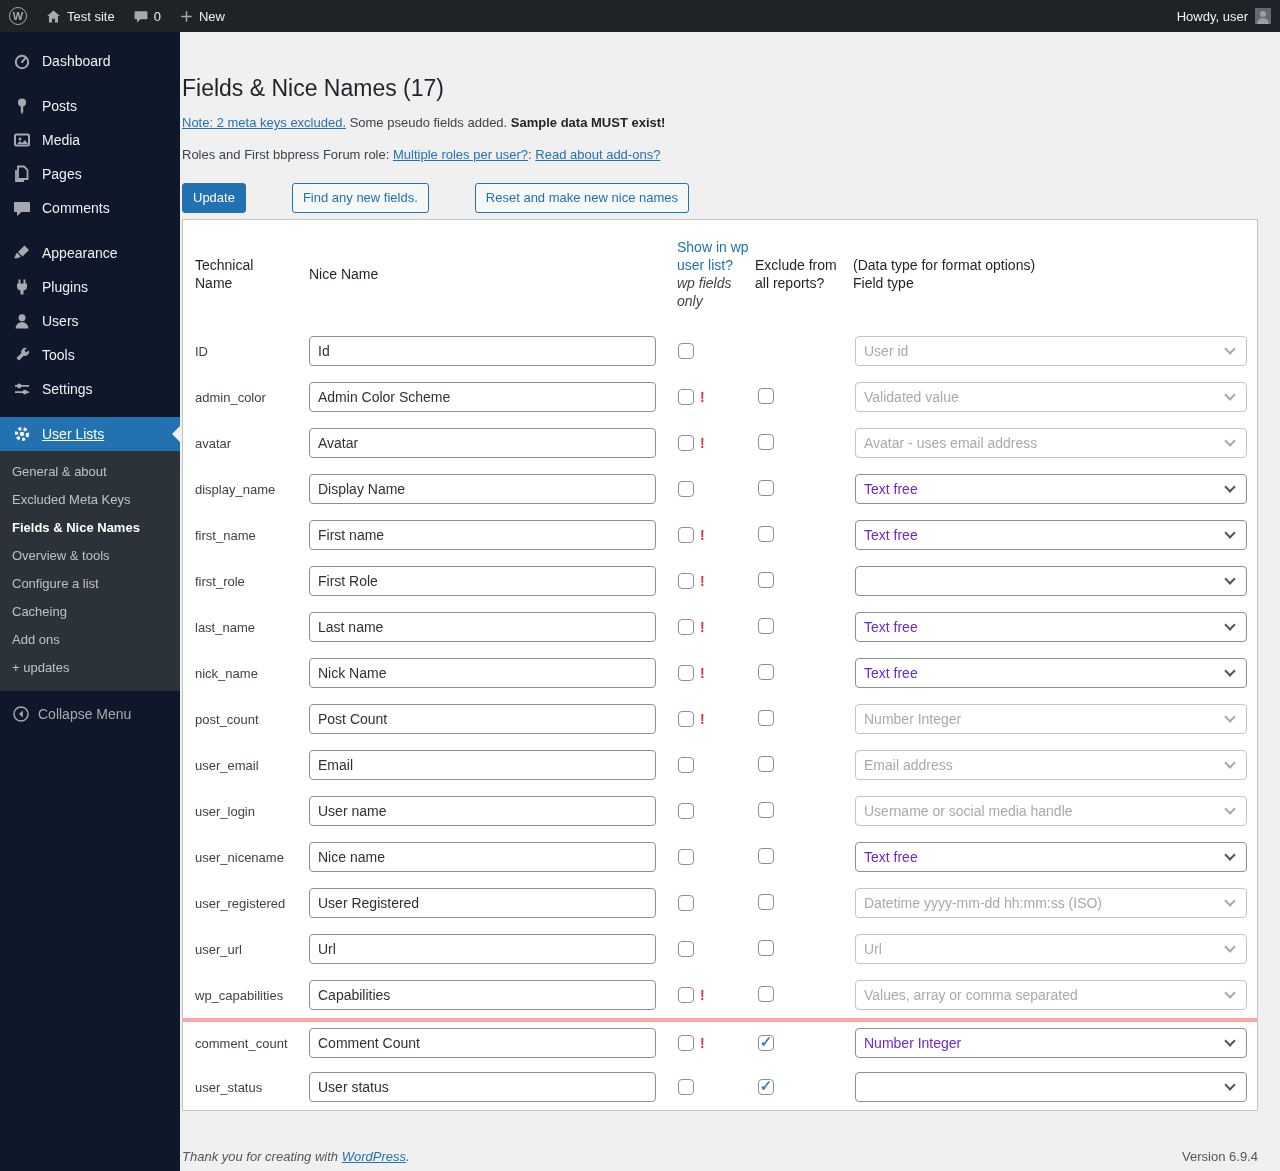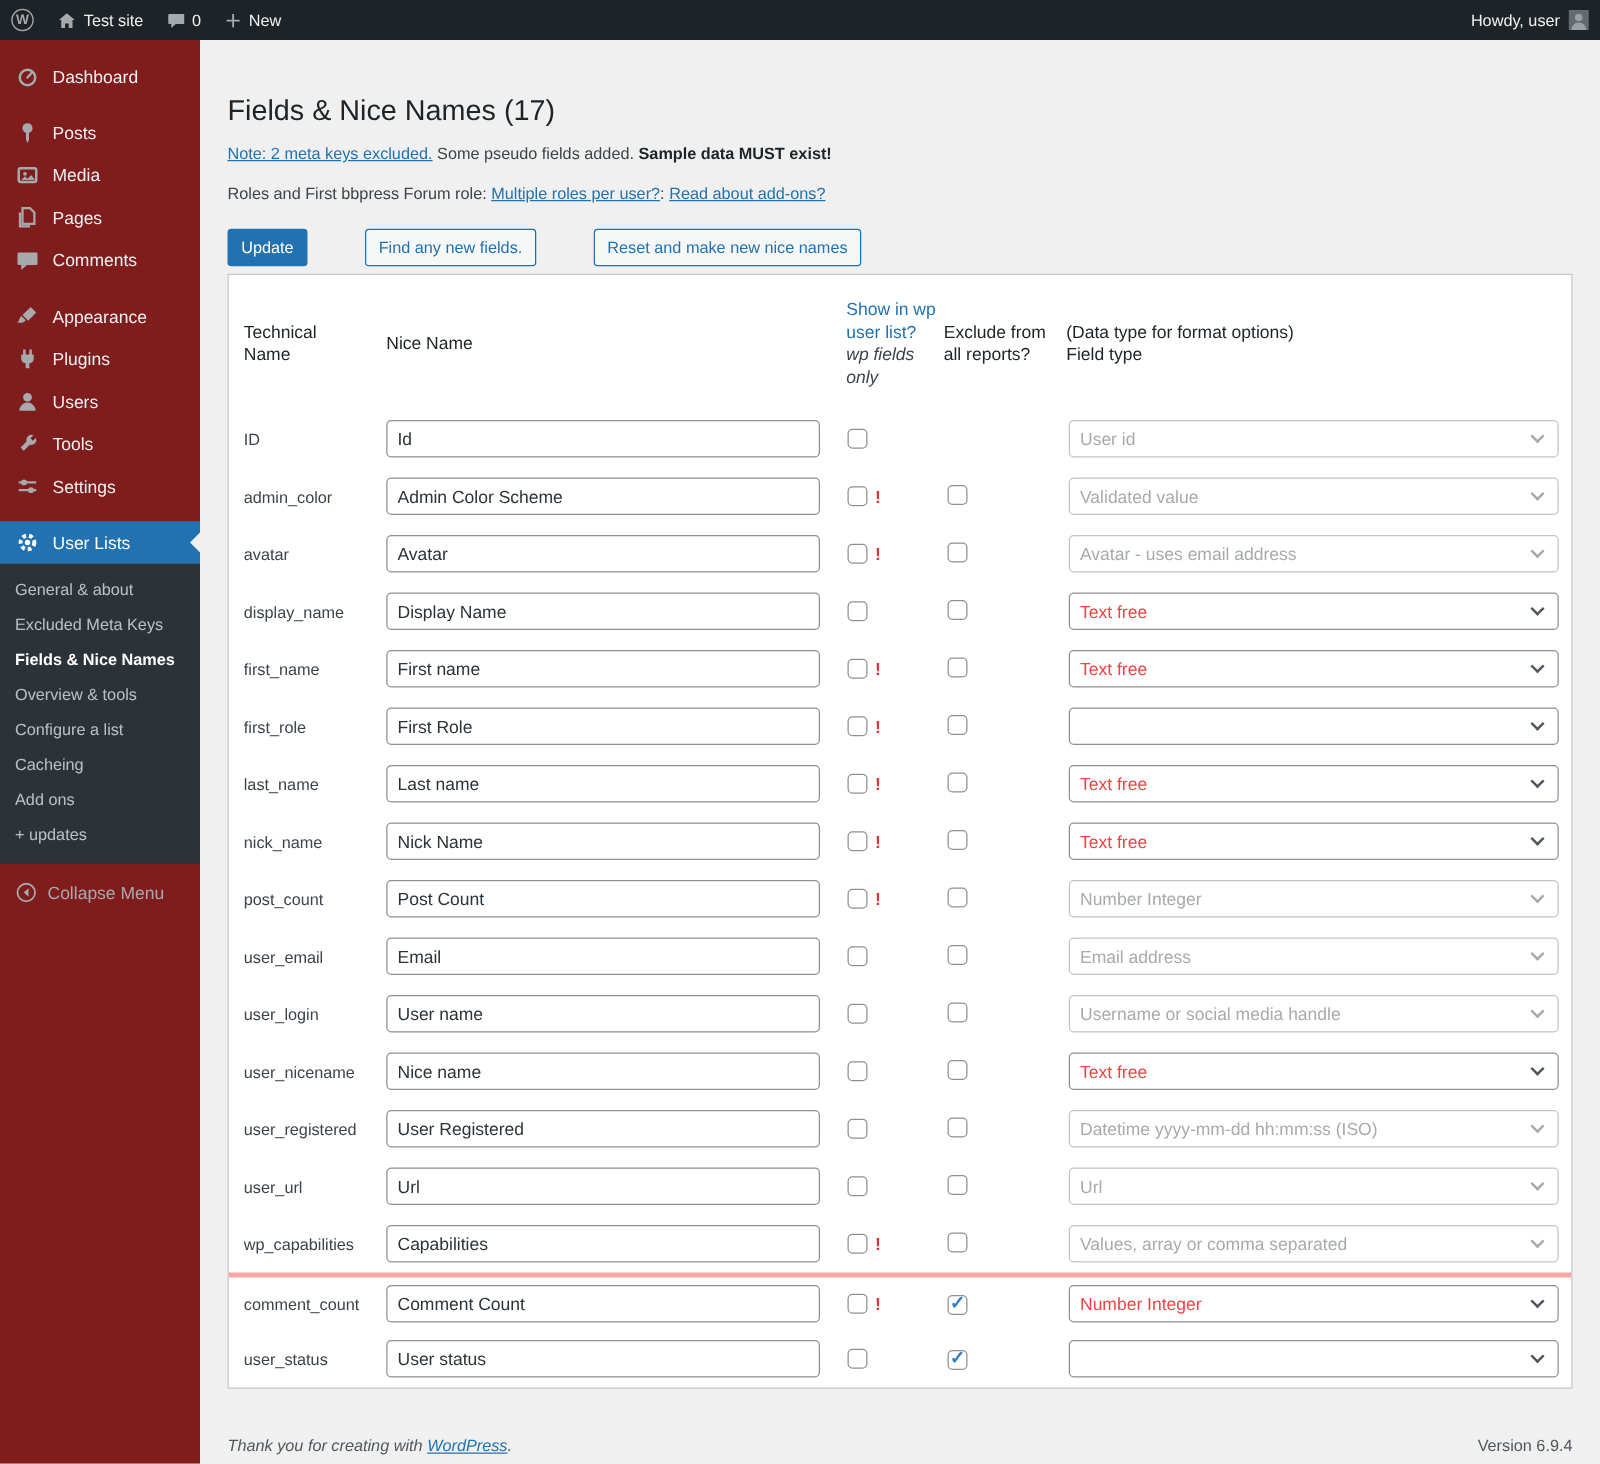--- a/index.html
+++ b/index.html
@@ -29,31 +29,31 @@
     display: inline-flex; align-items: center; justify-content: center;
     font-size: 11px; font-weight: 700; color: #a7aaad;
   }
   .ab-right { padding-right: 9px; gap: 7px; }
   .avatar {
     width: 16px; height: 16px; background: #50575e; display: inline-block; overflow: hidden;
   }
 
   
   .sidebar {
-    position: absolute; top: 32px; left: 0; width: 160px; height: calc(100% - 32px);
-    background: #7f1d1d; color: #f0f0f1; font-size: 14px;
+    position: absolute; top: 32px; left: 0; width: 180px; height: calc(100% - 32px);
+    background: #0f172a; color: #f0f0f1; font-size: 14px;
   }
   .menu { margin-top: 12px; }
   .menu-item {
     display: flex; align-items: center; gap: 10px;
     height: 34px; padding: 0 8px 0 12px; color: #f0f0f1; text-decoration: none;
   }
   .menu-item svg { color: #a7aaad; flex: 0 0 auto; }
   .menu-sep { height: 11px; }
-  .menu-item.active { background: #2271b1; color: #fff; position: relative; }
+  .menu-item.active { background: #2271b1; color: #fff; position: relative; text-decoration: underline; }
   .menu-item.active svg { color: #fff; }
   .menu-item.active::after {
     content: ""; position: absolute; right: 0; top: 50%; margin-top: -8px;
     border: 8px solid transparent; border-right-color: #f0f0f1;
   }
   .submenu { background: #2c3338; padding: 7px 0 9px; }
   .submenu a {
     display: block; padding: 6px 12px; font-size: 13px;
     color: rgba(240, 246, 252, 0.72); text-decoration: none; line-height: 16px;
   }
@@ -98,21 +98,21 @@
   .wp-checkbox {
     width: 16px; height: 16px; border: 1px solid #8c8f94; border-radius: 4px; background: #fff;
     display: inline-flex; align-items: center; justify-content: center; cursor: pointer; flex: 0 0 auto;
   }
   .wp-checkbox .check { display: none; color: #3582c4; font-size: 15px; font-weight: 700; line-height: 1; margin-top: -3px; }
   .wp-checkbox.checked .check { display: block; }
   .warn { color: #d63638; font-weight: 700; font-size: 14px; }
   .wp-select {
     width: 392px; height: 30px; margin-left: 2px; border: 1px solid #8c8f94; border-radius: 4px;
     background: #fff; display: flex; align-items: center; justify-content: space-between;
-    padding: 0 12px 0 8px; font-size: 14px; color: #ef4444; cursor: pointer;
+    padding: 0 12px 0 8px; font-size: 14px; color: #6d28d9; cursor: pointer;
   }
   .wp-select .chevron {
     width: 8px; height: 8px; flex: 0 0 auto; margin-top: -5px;
     border-right: 2px solid #50575e; border-bottom: 2px solid #50575e;
     transform: rotate(45deg);
   }
   .wp-select.disabled { color: #a7aaad; border-color: #c3c4c7; }
   .wp-select.disabled .chevron { border-color: #a7aaad; }
 
   

